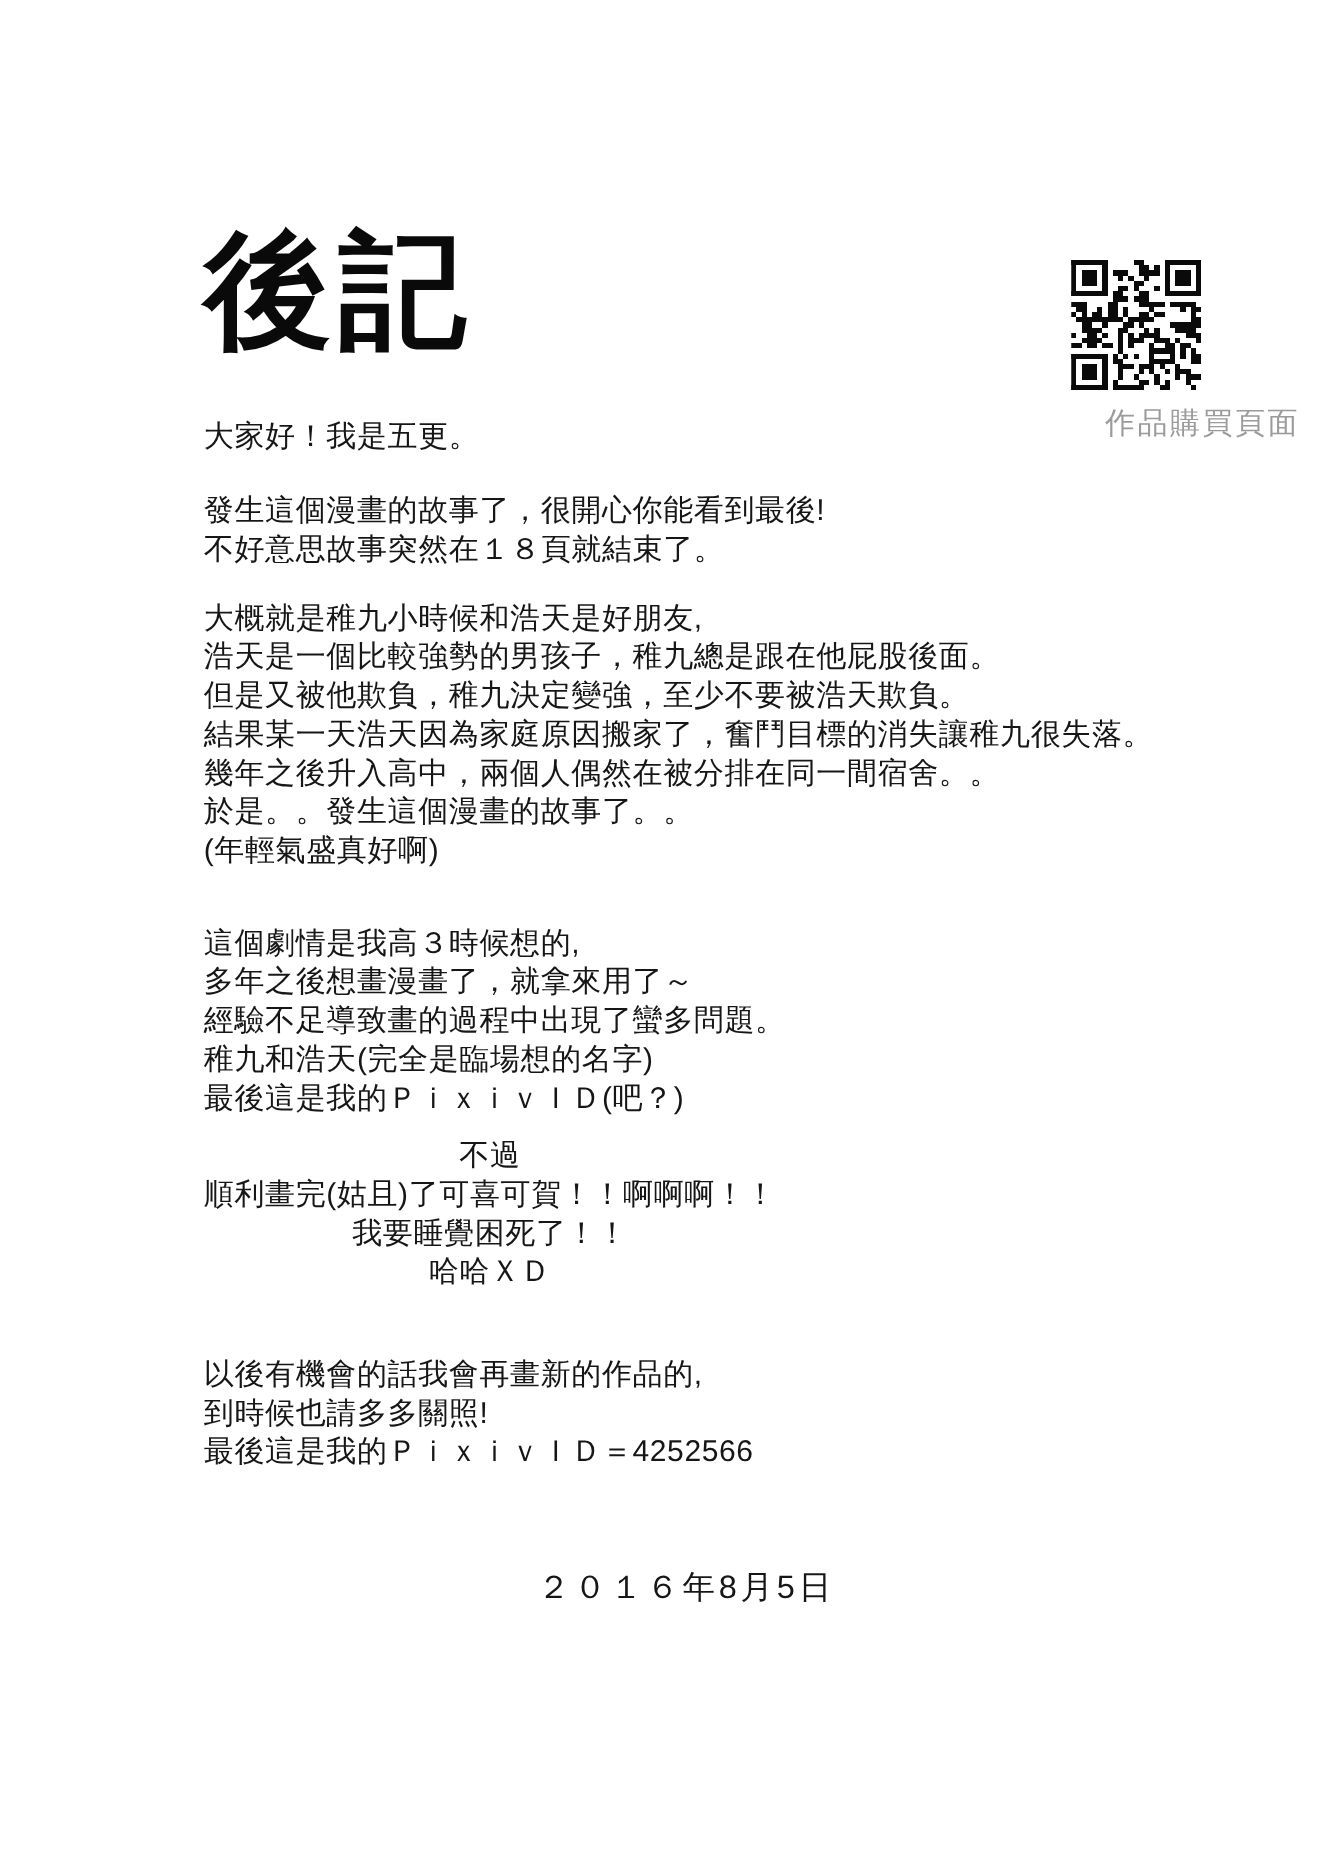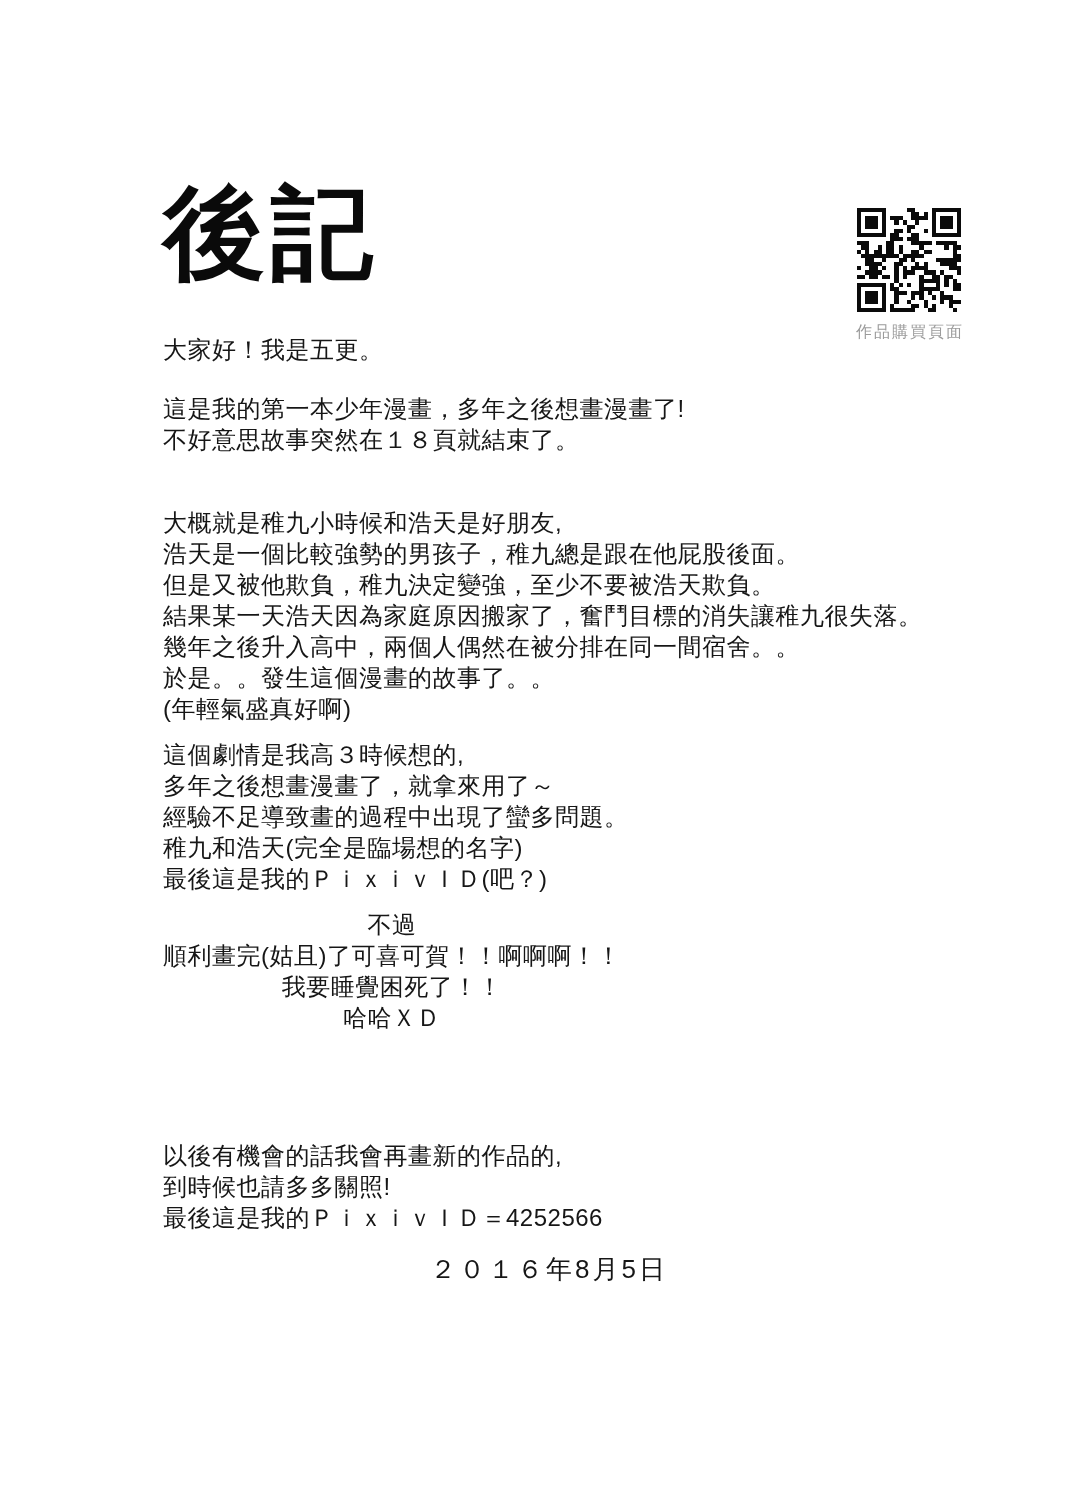--- a/index.html
+++ b/index.html
@@ -34,40 +34,41 @@
     width: 106px;
     text-align: center;
   }
   .qr-box {
     width: 104px;
     height: 104px;
     margin: 0 auto;
   }
   .qr-caption {
     margin-top: 10px;
-    font-size: 16px;
+    font-size: 24px;
     letter-spacing: 2px;
     color: #9b9b9b;
     white-space: nowrap;
+    margin-left: 28px;
   }
   .para {
     position: absolute;
     left: 163px;
     font-size: 24px;
     line-height: 31px;
     white-space: pre-line;
     letter-spacing: 0.5px;
     color: #161616;
   }
   .greeting   { top: 334px; }
   .para-intro { top: 393px; }
-  .para-story { top: 479px; margin-top: 28px; }
+  .para-story { top: 479px; }
   .para-plot  { top: 739px; }
   .para-finish{ top: 909px; text-align: center; }
-  .para-future{ top: 1140px; }
+  .para-future{ top: 1084px; }
   .date-line {
     position: absolute;
     left: 0;
     top: 1252px;
     width: 100%;
     text-align: center;
     font-size: 26px;
     letter-spacing: 3px;
     color: #161616;
     margin-left: 16px;
@@ -403,21 +404,21 @@
           <rect x="2" y="22" width="1" height="1" fill="#0a0a0a"></rect>
           <rect x="3" y="22" width="1" height="1" fill="#0a0a0a"></rect>
           <rect x="4" y="22" width="1" height="1" fill="#0a0a0a"></rect>
         </svg>
     </div>
     <div class="qr-caption">作品購買頁面</div>
   </div>
 
   <div class="para greeting">大家好！我是五更。</div>
 
-  <div class="para para-intro">這是我的第一本少年漫畫，多年之後想畫漫畫了!
+  <div class="para para-intro">發生這個漫畫的故事了，很開心你能看到最後!
 不好意思故事突然在１８頁就結束了。</div>
 
   <div class="para para-story">大概就是稚九小時候和浩天是好朋友,
 浩天是一個比較強勢的男孩子，稚九總是跟在他屁股後面。
 但是又被他欺負，稚九決定變強，至少不要被浩天欺負。
 結果某一天浩天因為家庭原因搬家了，奮鬥目標的消失讓稚九很失落。
 幾年之後升入高中，兩個人偶然在被分排在同一間宿舍。。
 於是。。發生這個漫畫的故事了。。
 (年輕氣盛真好啊)</div>
 

